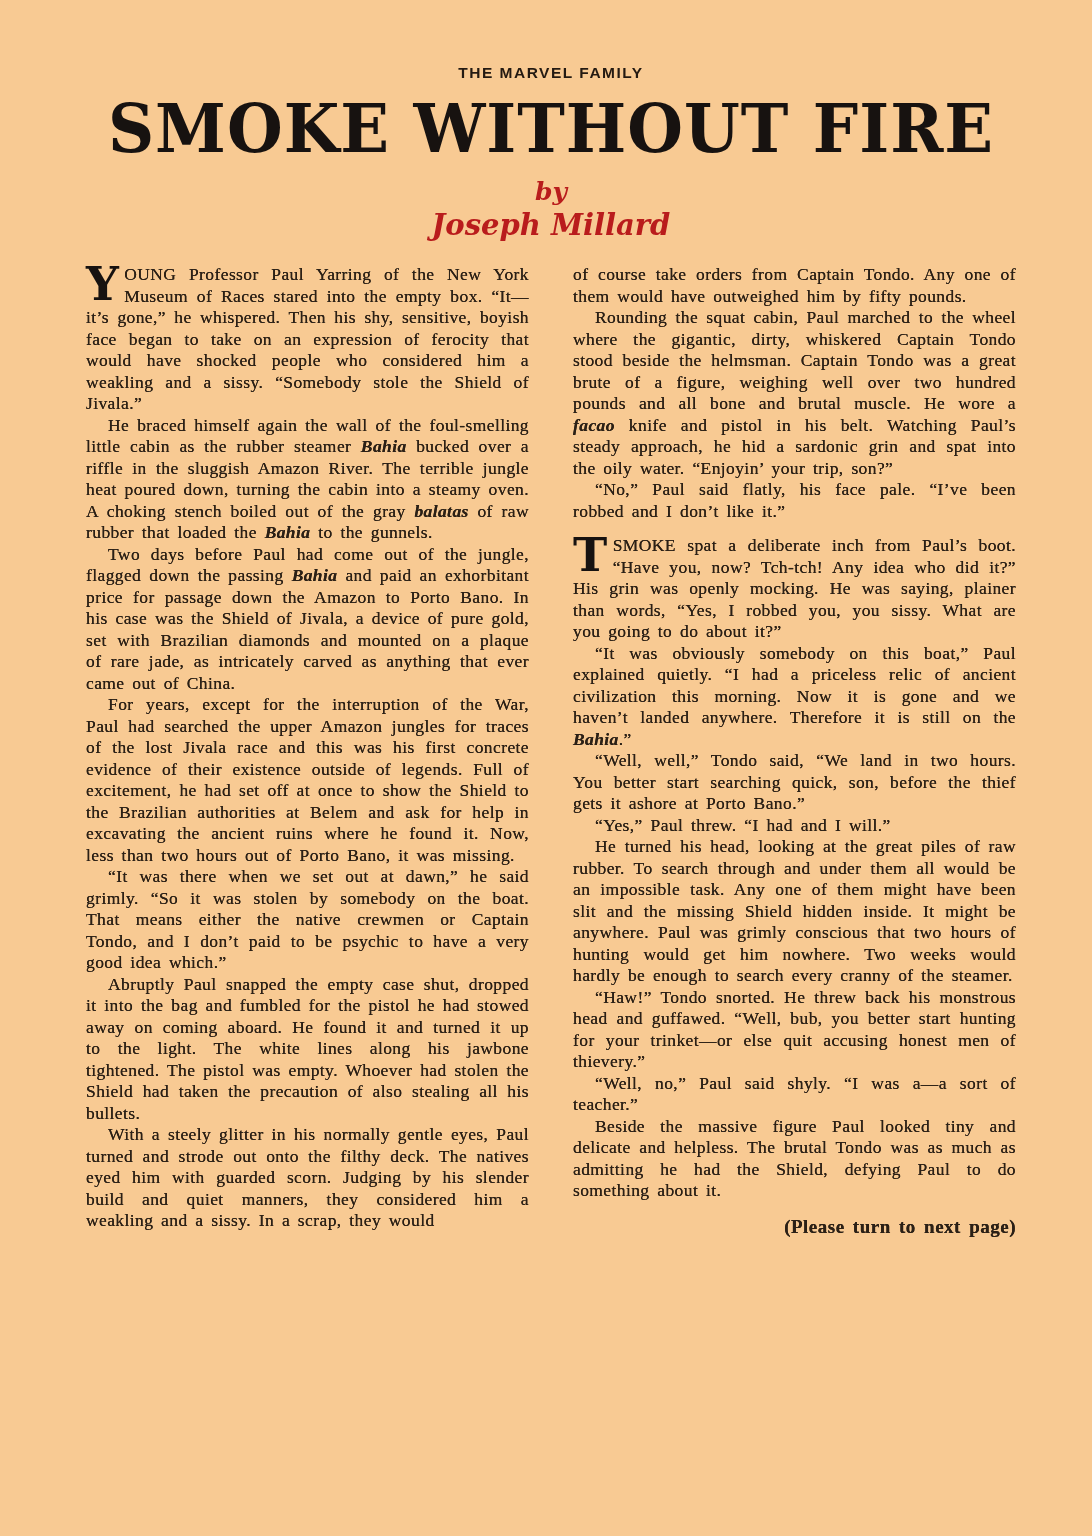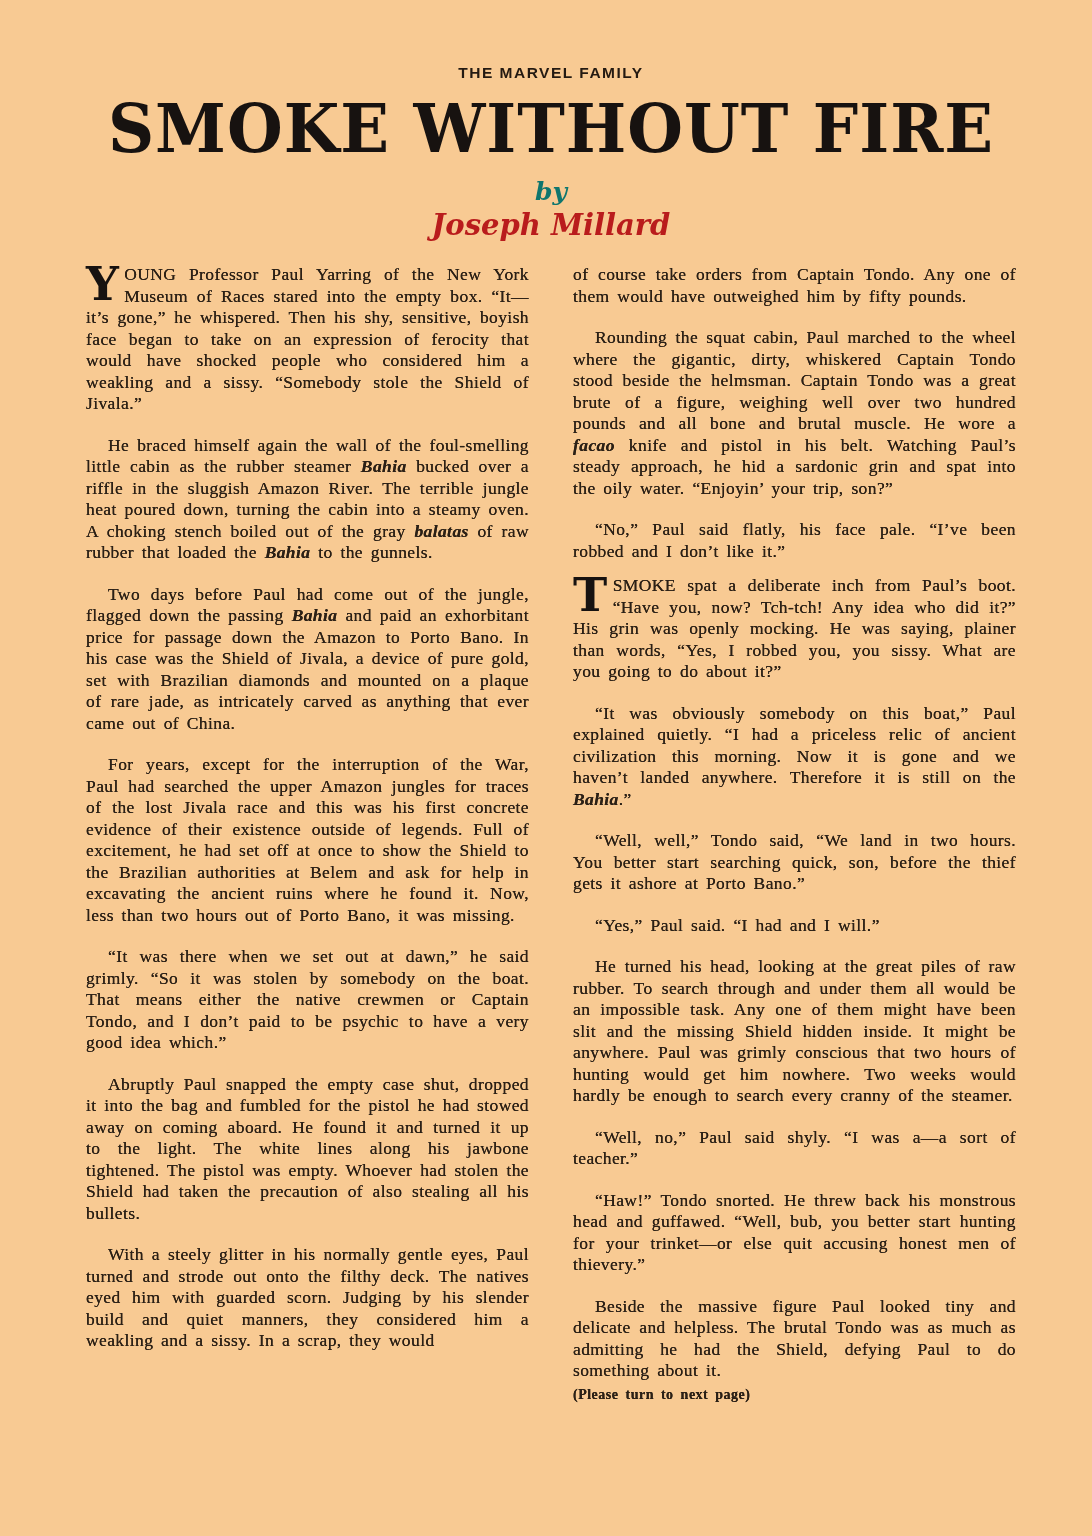--- a/index.html
+++ b/index.html
@@ -33,21 +33,21 @@
     color: #171210;
     transform: scaleY(1.06);
     transform-origin: top center;
   }
   .by {
     font-family: "DejaVu Serif", serif;
     font-style: italic;
     font-weight: bold;
     font-size: 25px;
     margin-top: 6px;
-    color: #0f766e;
+    color: #b91c1c;
   }
   .author {
     font-family: "DejaVu Serif", serif;
     font-style: italic;
     font-weight: bold;
     font-size: 29px;
     margin-top: 2px;
     color: #b91c1c;
   }
   .body-cols {
@@ -58,39 +58,39 @@
   .col {
     flex: 1 1 0;
     font-size: 17.5px;
     line-height: 21.5px;
     text-align: justify;
     letter-spacing: 0.4px;
     word-spacing: 3px;
     text-shadow: 0 0 0.5px currentColor;
   }
   .col p.para { margin: 0; }
-  .col p.indent { text-indent: 22px; margin-top: 20px; }
+  .col p.indent { text-indent: 22px; }
   .col p.space-before { margin-top: 13px; }
   .dropcap {
     float: left;
     font-family: "DejaVu Serif", serif;
     font-weight: bold;
     font-size: 46px;
     line-height: 36px;
     padding: 2px 5px 0 0;
     color: #171210;
     text-shadow: none;
   }
   .ital { font-style: italic; font-weight: bold; }
   .footer {
-    text-align: left;
+    text-align: right;
     font-weight: bold;
-    font-size: 14px;
+    font-size: 19px;
     letter-spacing: 0.5px;
-    margin-top: 2px;
+    margin-top: 14px;
     text-shadow: 0 0 0.5px currentColor;
   }
 </style>
 </head>
 <body>
 
 <div class="page">
   <div class="header">
     <div class="series">THE MARVEL FAMILY</div>
     <h1 class="title">SMOKE WITHOUT FIRE</h1>
@@ -108,22 +108,22 @@
         <p class="para indent"><span>With a steely glitter in his normally gentle eyes, Paul turned and strode out onto the filthy deck. The natives eyed him with guarded scorn. Judging by his slender build and quiet manners, they considered him a weakling and a sissy. In a scrap, they would</span></p>
       </div>
     <div class="col">
       <div>
           <p class="para"><span>of course take orders from Captain Tondo. Any one of them would have outweighed him by fifty pounds.</span></p>
           <p class="para indent"><span>Rounding the squat cabin, Paul marched to the wheel where the gigantic, dirty, whiskered Captain Tondo stood beside the helmsman. Captain Tondo was a great brute of a figure, weighing well over two hundred pounds and all bone and brutal muscle. He wore a </span><span class="ital">facao</span><span> knife and pistol in his belt. Watching Paul’s steady approach, he hid a sardonic grin and spat into the oily water. “Enjoyin’ your trip, son?”</span></p>
           <p class="para indent"><span>“No,” Paul said flatly, his face pale. “I’ve been robbed and I don’t like it.”</span></p>
           <p class="para space-before"><span class="dropcap">T</span><span>SMOKE spat a deliberate inch from Paul’s boot. “Have you, now? Tch-tch! Any idea who did it?” His grin was openly mocking. He was saying, plainer than words, “Yes, I robbed you, you sissy. What are you going to do about it?”</span></p>
           <p class="para indent"><span>“It was obviously somebody on this boat,” Paul explained quietly. “I had a priceless relic of ancient civilization this morning. Now it is gone and we haven’t landed anywhere. Therefore it is still on the </span><span class="ital">Bahia</span><span>.”</span></p>
           <p class="para indent"><span>“Well, well,” Tondo said, “We land in two hours. You better start searching quick, son, before the thief gets it ashore at Porto Bano.”</span></p>
-          <p class="para indent"><span>“Yes,” Paul said. “I had and I will.”</span></p>
+          <p class="para indent"><span>“Yes,” Paul threw. “I had and I will.”</span></p>
           <p class="para indent"><span>He turned his head, looking at the great piles of raw rubber. To search through and under them all would be an impossible task. Any one of them might have been slit and the missing Shield hidden inside. It might be anywhere. Paul was grimly conscious that two hours of hunting would get him nowhere. Two weeks would hardly be enough to search every cranny of the steamer.</span></p>
+          <p class="para indent"><span>“Haw!” Tondo snorted. He threw back his monstrous head and guffawed. “Well, bub, you better start hunting for your trinket—or else quit accusing honest men of thievery.”</span></p>
           <p class="para indent"><span>“Well, no,” Paul said shyly. “I was a—a sort of teacher.”</span></p>
-          <p class="para indent"><span>“Haw!” Tondo snorted. He threw back his monstrous head and guffawed. “Well, bub, you better start hunting for your trinket—or else quit accusing honest men of thievery.”</span></p>
           <p class="para indent"><span>Beside the massive figure Paul looked tiny and delicate and helpless. The brutal Tondo was as much as admitting he had the Shield, defying Paul to do something about it.</span></p>
         </div>
       <div class="footer">(Please turn to next page)</div>
     </div>
   </div>
 </div>
 
 </body></html>

